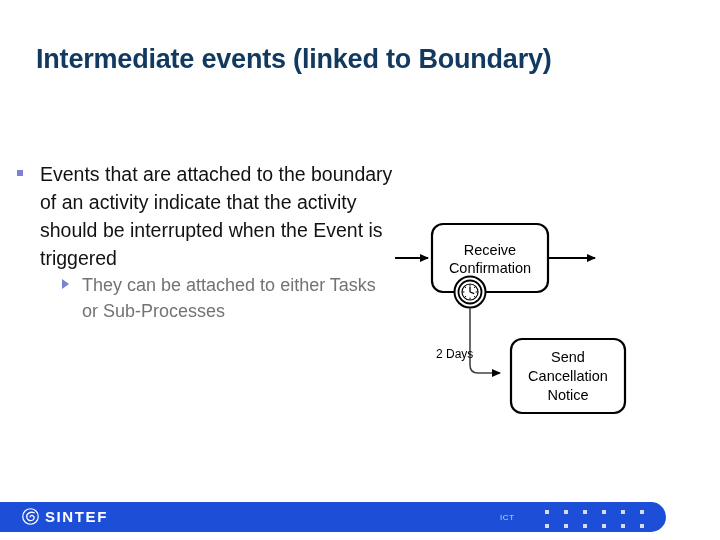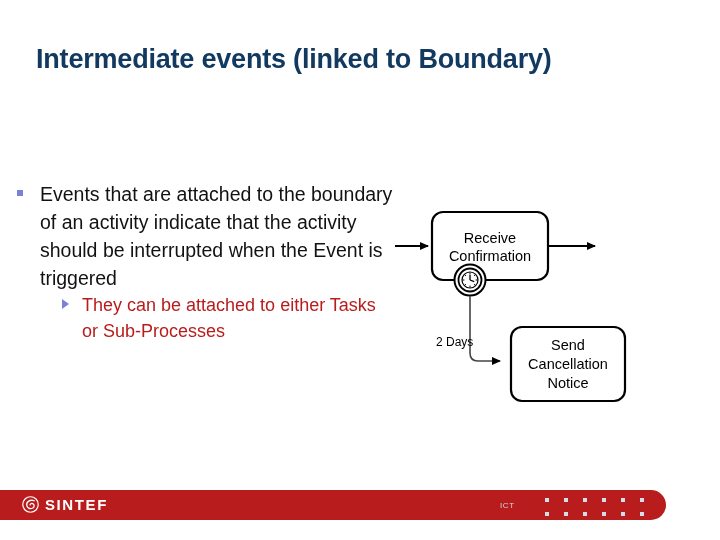--- a/index.html
+++ b/index.html
@@ -35,21 +35,20 @@
     letter-spacing: -0.2px;
     white-space: nowrap;
   }
 
   
   .body-text {
     position: absolute;
     left: 14px;
     top: 160px;
     width: 380px;
-    margin-top: 20px;
   }
   .bullet-l1 {
     position: relative;
     padding-left: 26px;
     font-size: 19.5px;
     line-height: 28px;
     color: #121212;
   }
   .bullet-l1 .marker {
     position: absolute;
@@ -58,51 +57,51 @@
     width: 6px;
     height: 6px;
     background: #7b81d6;
   }
   .bullet-l2 {
     position: relative;
     padding-left: 34px;
     margin-left: 34px;
     font-size: 18px;
     line-height: 26px;
-    color: #b91c1c;
+    color: #737373;
   }
   .bullet-l2 .marker-tri {
     position: absolute;
     left: 14px;
     top: 7px;
     width: 0;
     height: 0;
     border-left: 7px solid #7b81d6;
     border-top: 5px solid transparent;
     border-bottom: 5px solid transparent;
   }
 
   
   .diagram {
     position: absolute;
     left: 390px;
-    top: 193px;
+    top: 205px;
     width: 260px;
     height: 225px;
   }
   .diagram svg { display: block; }
 
   
   .footer-bar {
     position: absolute;
     left: 0;
-    top: 490px;
+    top: 502px;
     width: 666px;
     height: 30px;
-    background: #b91c1c;
+    background: #1d4ed8;
     border-top-right-radius: 16px;
     border-bottom-right-radius: 16px;
   }
   .logo-wrap {
     position: absolute;
     left: 22px;
     top: 6px;
     display: flex;
     align-items: center;
     gap: 6px;

